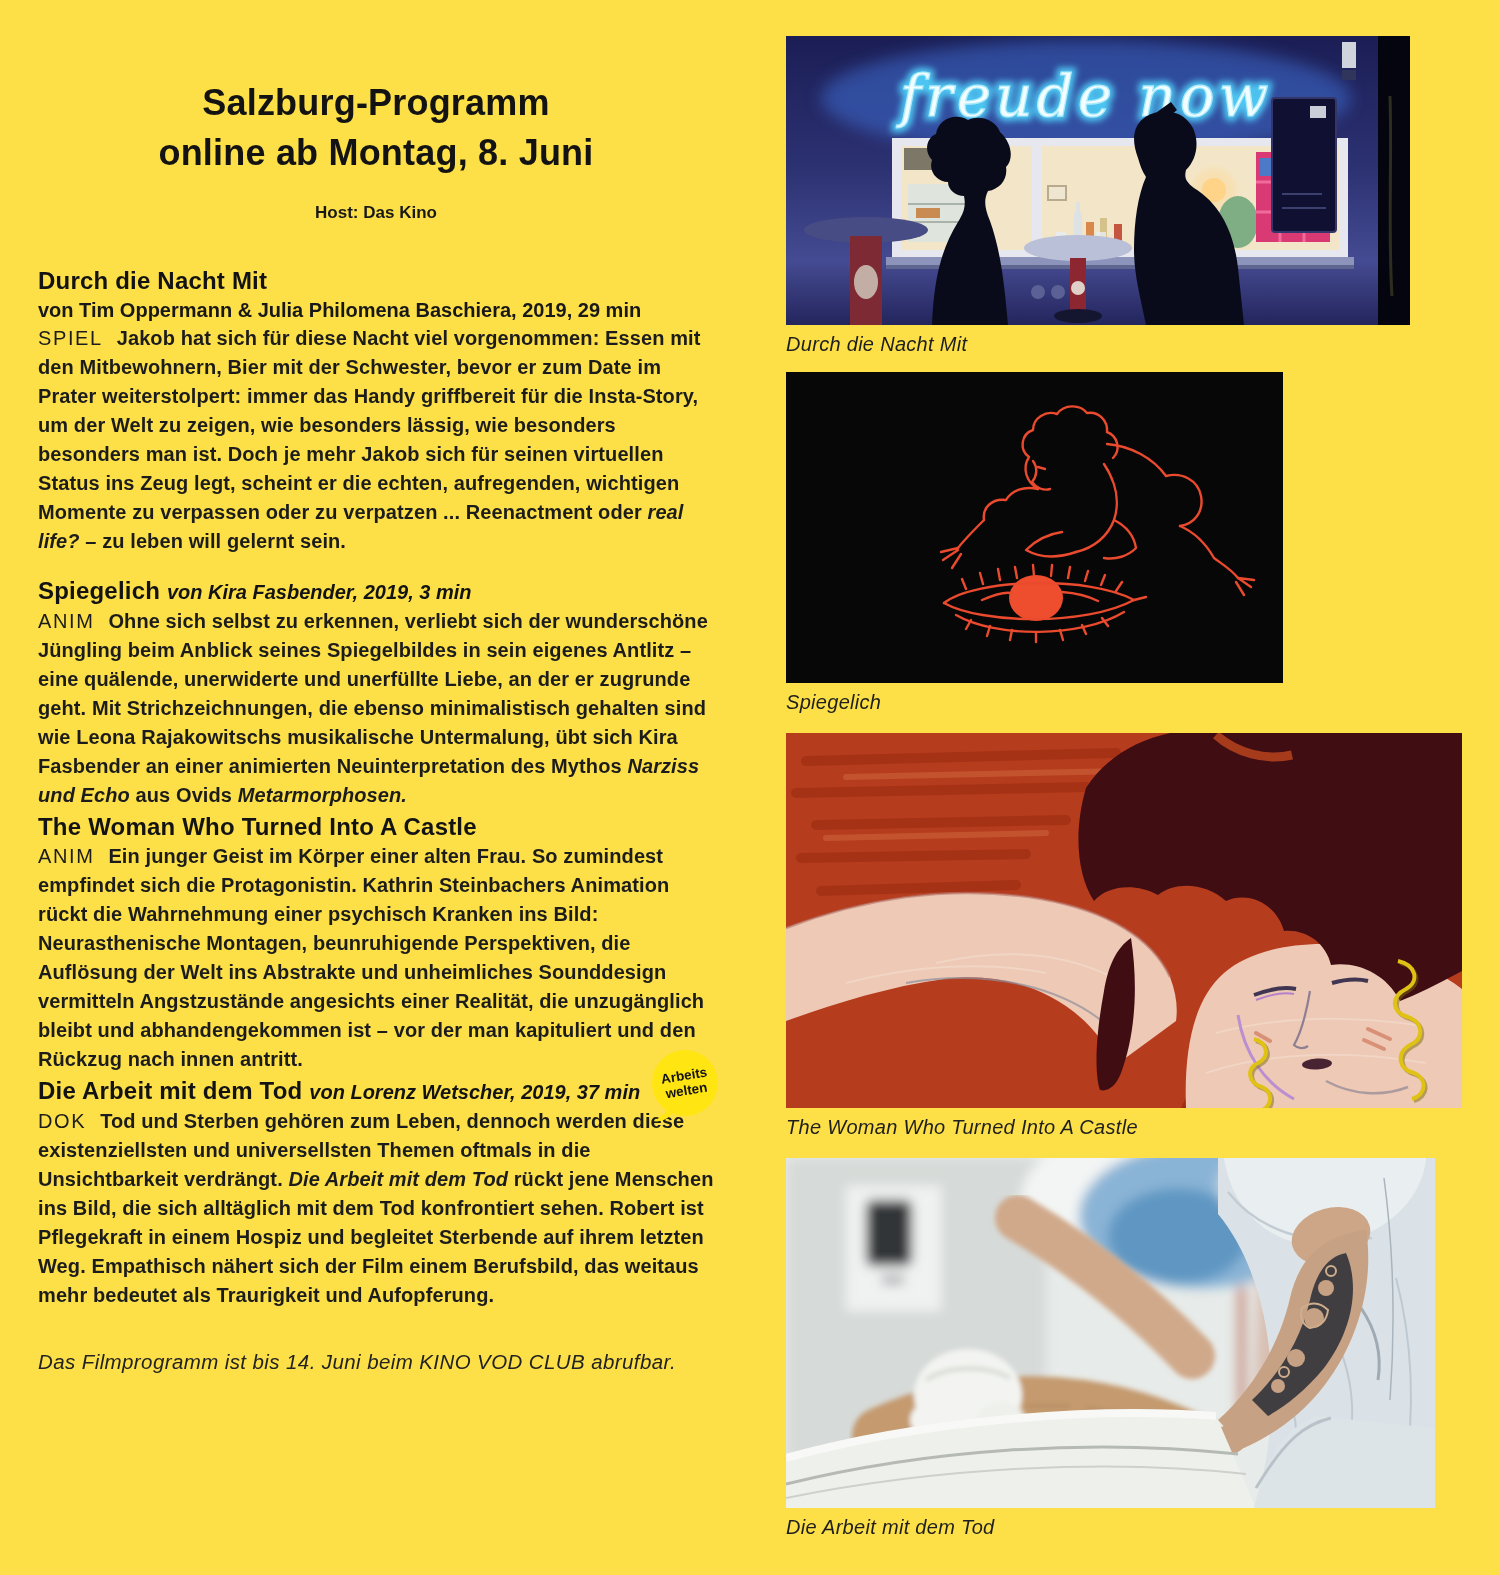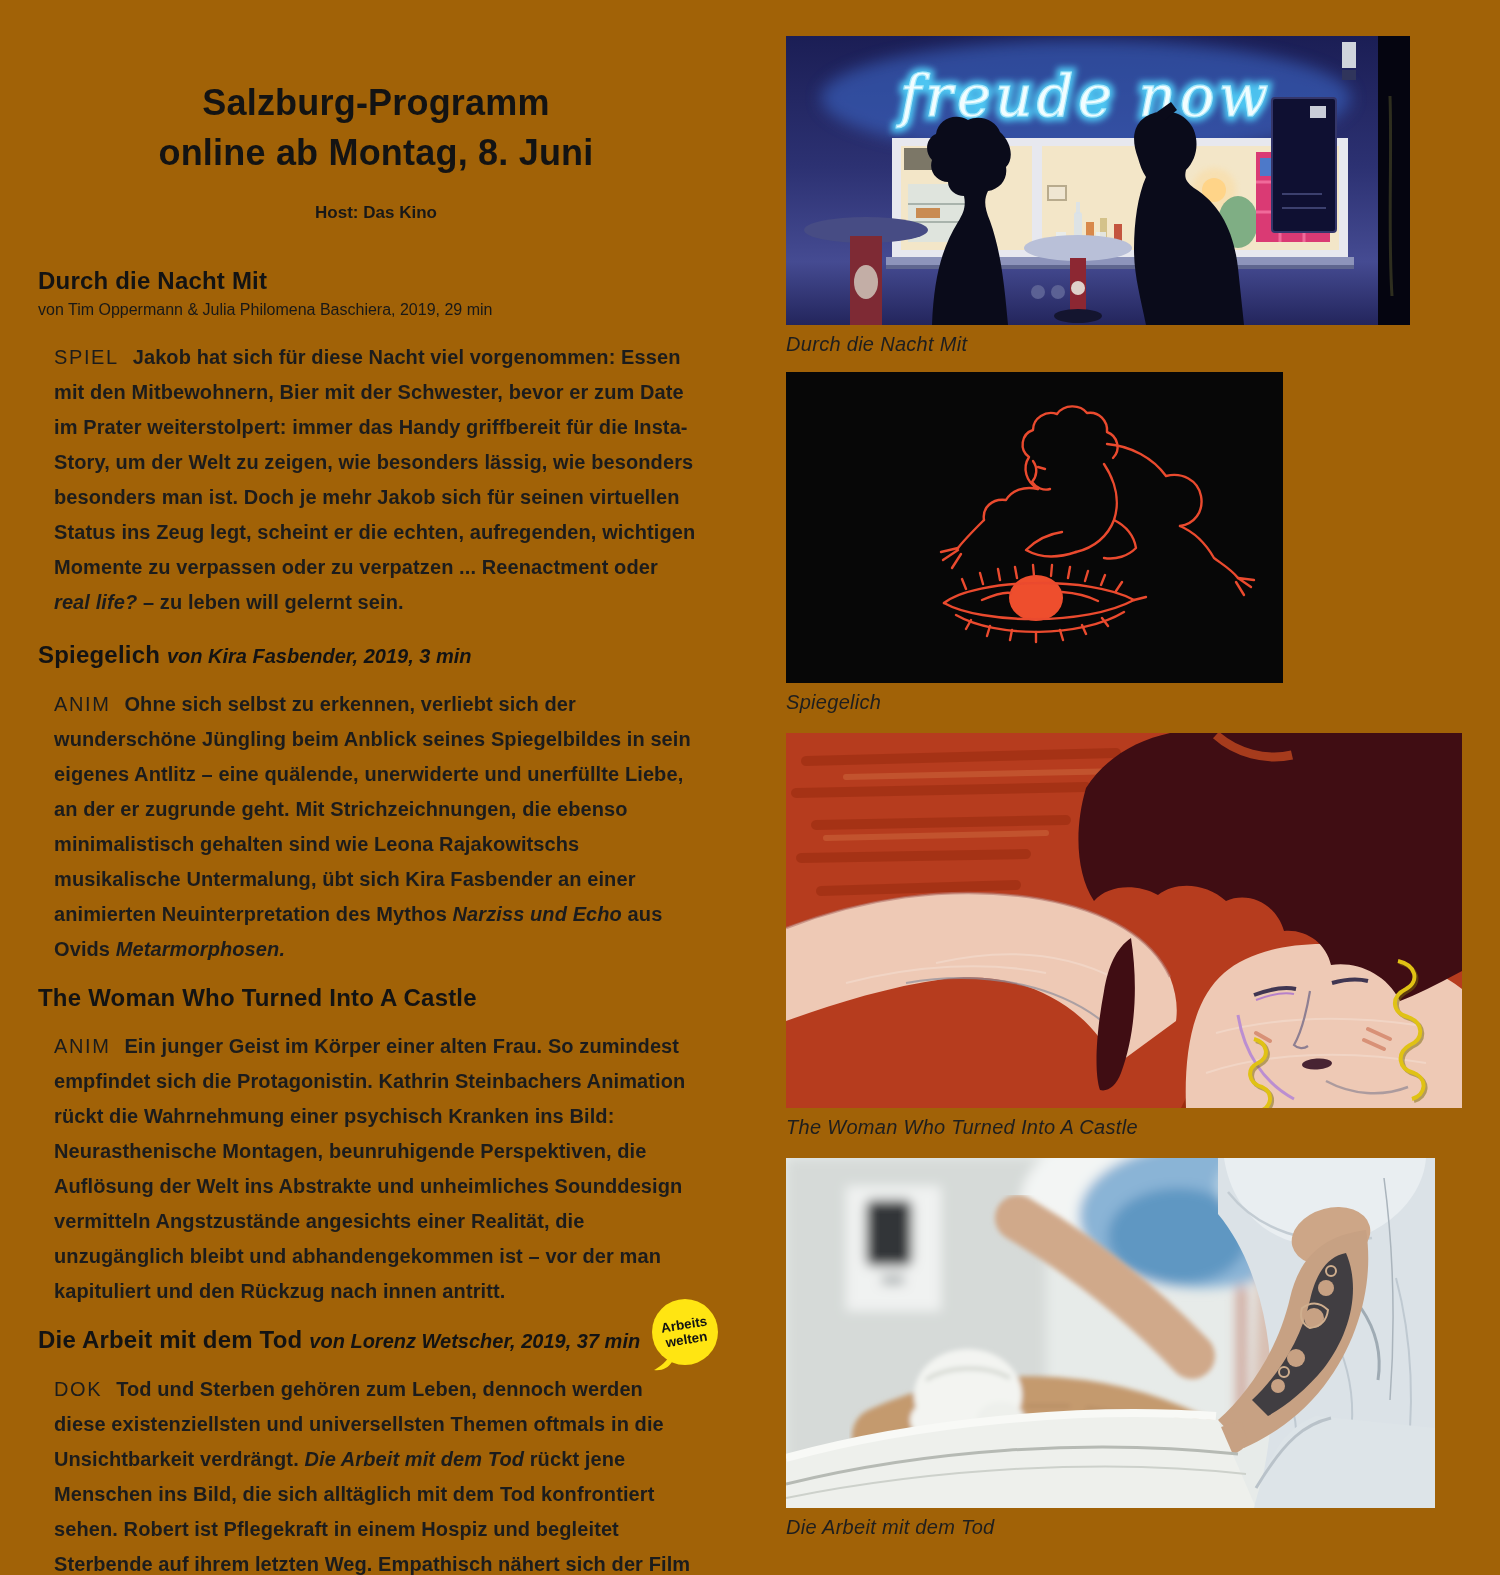--- a/index.html
+++ b/index.html
@@ -1,39 +1,39 @@
 <!DOCTYPE html>
 <html><head>
 <meta charset="utf-8">
 <style>
   html,body{margin:0;padding:0;}
   .page{
     position:relative; width:1500px; height:1575px; overflow:hidden;
-    background:#a16207; color:#181818;
+    background:#fde047; color:#181818;
     font-family:"Liberation Sans","DejaVu Sans",sans-serif;
   }
   
   .left-col{position:absolute;left:38px;top:0;width:676px;}
   .main-title{
     margin-top:78px; text-align:center;
     font-size:36px; line-height:50px; font-weight:700; letter-spacing:.2px; color:#131313;
   }
   .host-line{margin-top:22px;text-align:center;font-size:17px;line-height:22px;font-weight:700;}
   .film{margin:0;}
   .film-s1{margin-top:42px;}
   .film-s2{margin-top:20px;}
   .film-s3{margin-top:2px;}
   .film-s4{margin-top:2px;position:relative;}
   .film-title{
     margin:0; font-size:24px; line-height:30px; font-weight:700; color:#131313; letter-spacing:.2px;
   }
   .inline-credit{font-size:20px;font-weight:700;letter-spacing:0;font-style:italic;}
-  .film-credit{font-size:16px;line-height:28px;font-weight:400;}
+  .film-credit{font-size:20px;line-height:28px;font-weight:700;}
   .film-body{
-    margin:16px; font-size:20px; line-height:35px; font-weight:700; letter-spacing:.1px; color:#1c1c1c;
+    margin:0; font-size:20px; line-height:29px; font-weight:700; letter-spacing:.1px; color:#1c1c1c;
   }
   .genre{font-weight:400;letter-spacing:1.6px;padding-right:14px;}
   .it{font-style:italic;font-weight:700;}
   .closing-note{
     margin-top:40px; font-size:20.5px; font-style:italic; font-weight:400; letter-spacing:.4px; color:#222;
   }
   
   .badge{
     position:absolute; left:614px; top:-26px; width:66px; height:66px;
     border-radius:50%; display:flex; align-items:center; justify-content:center;

